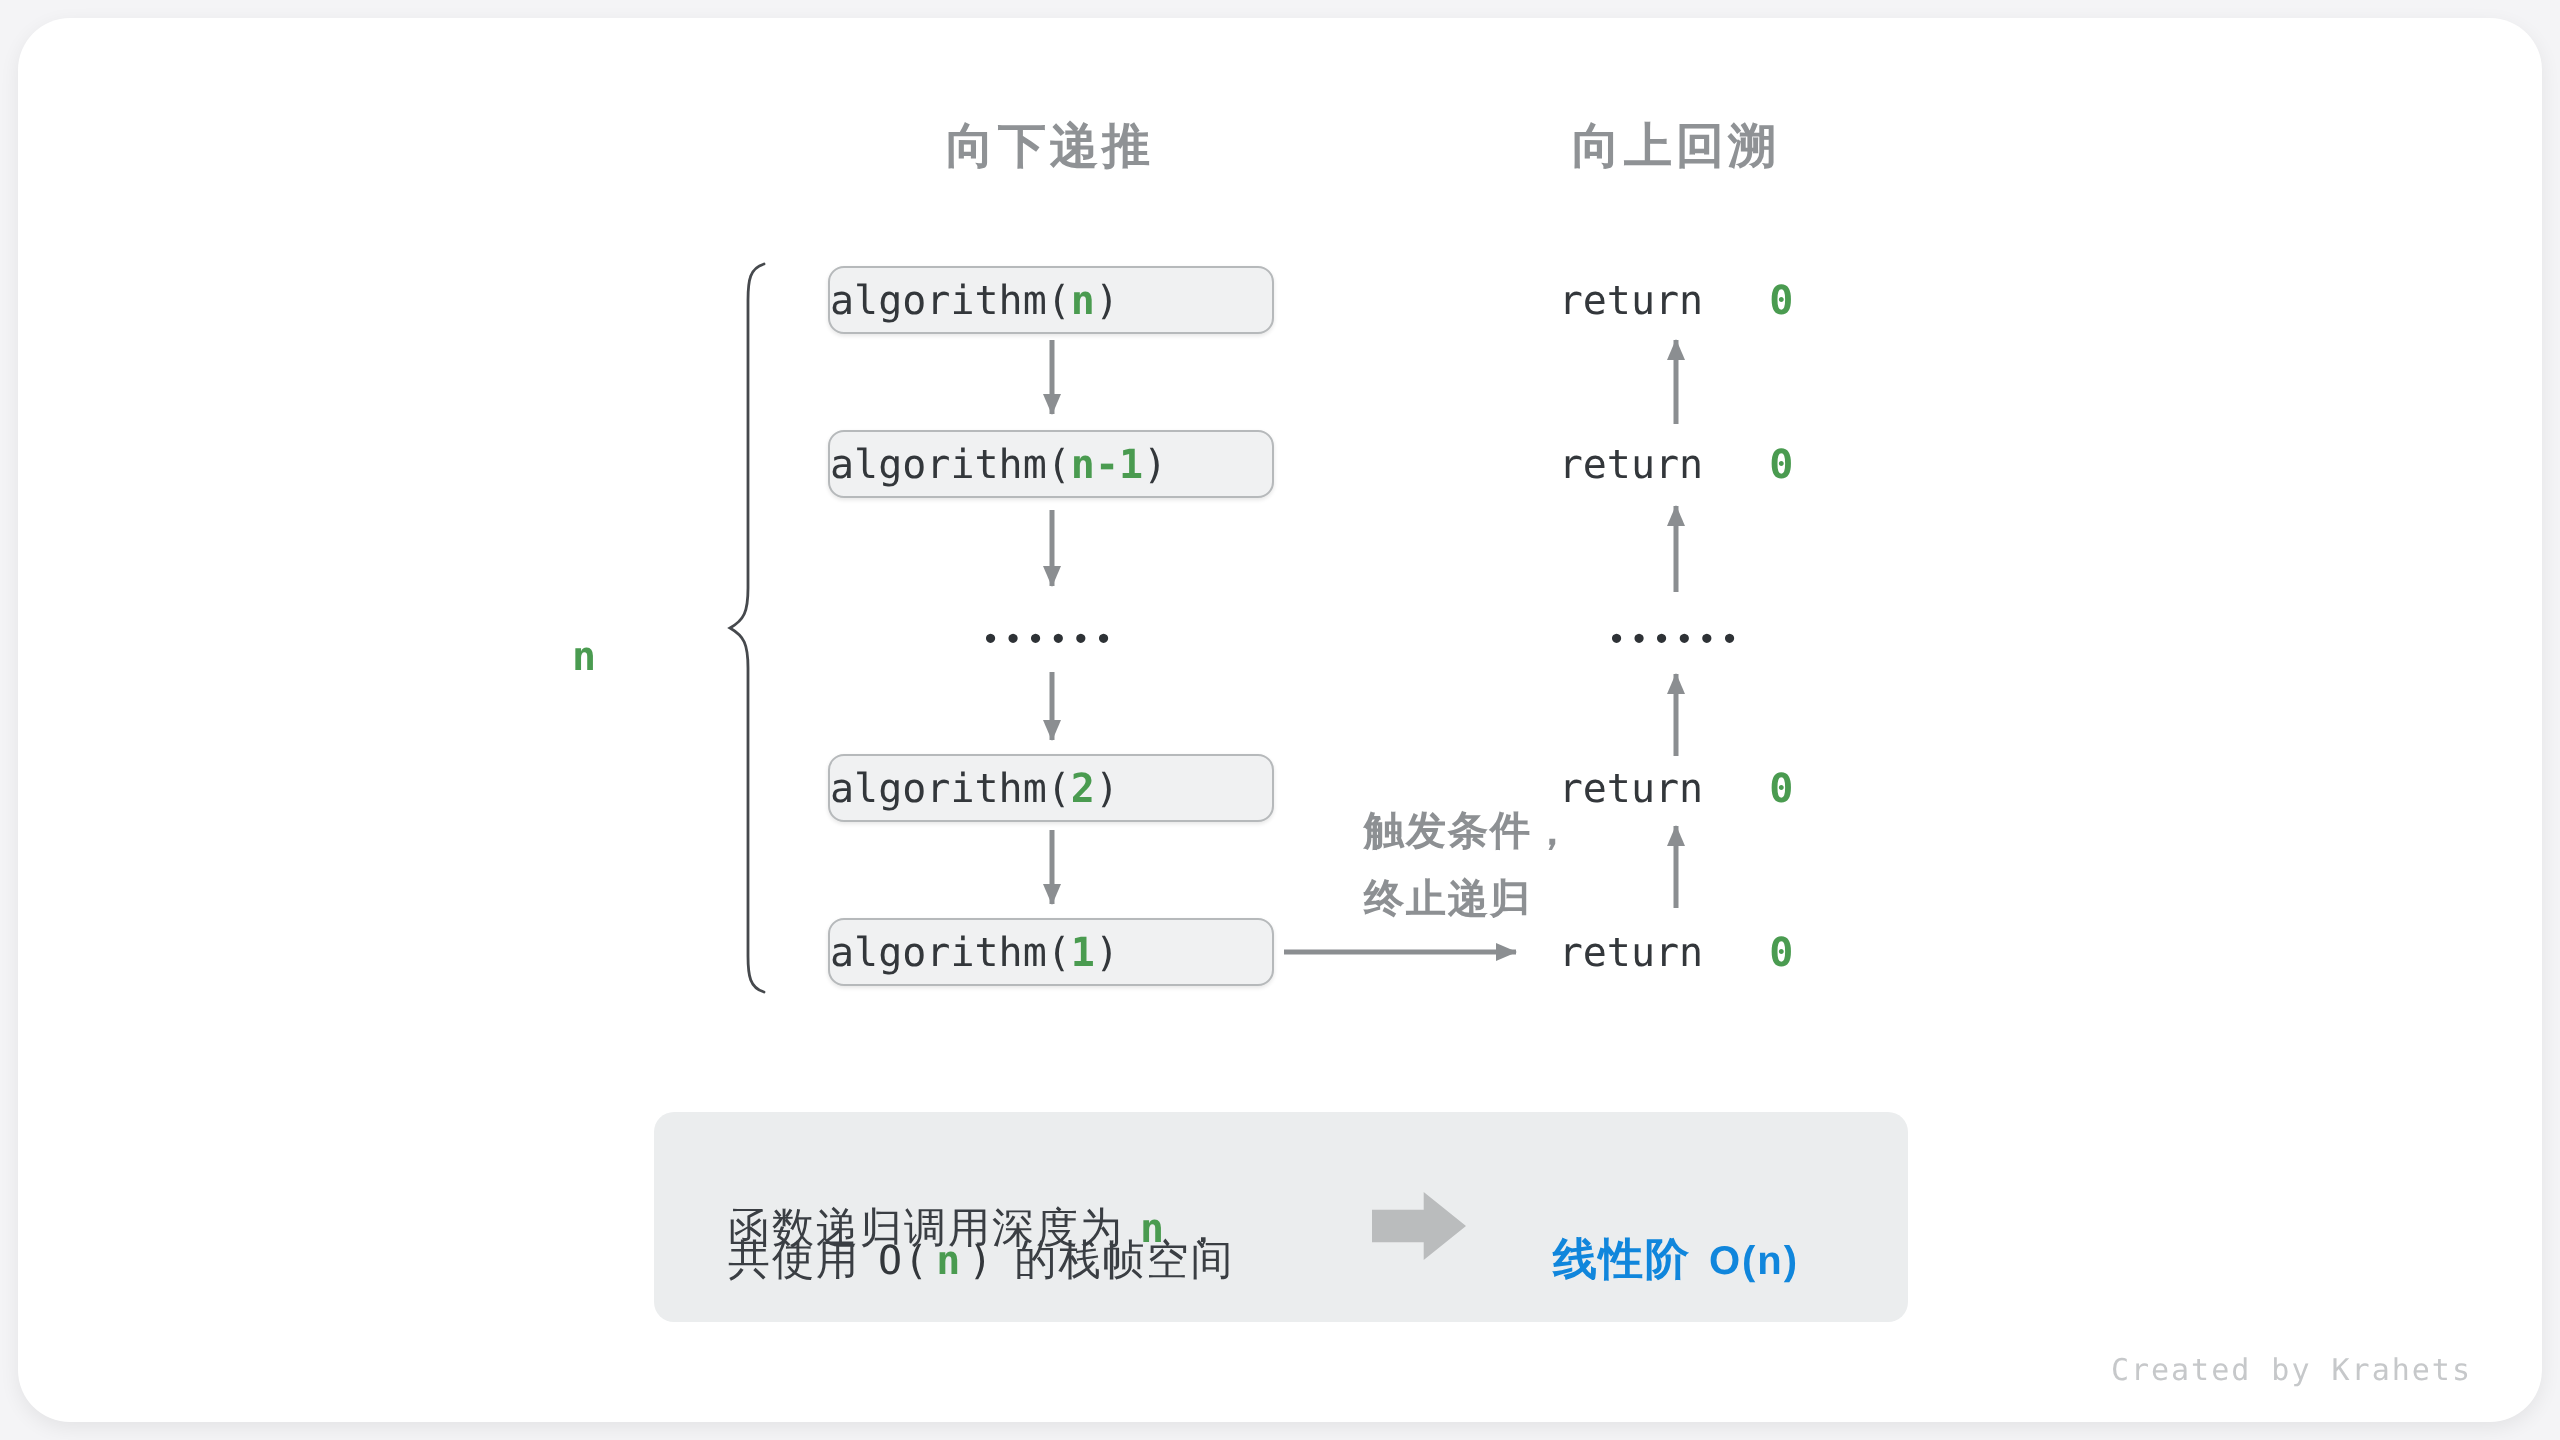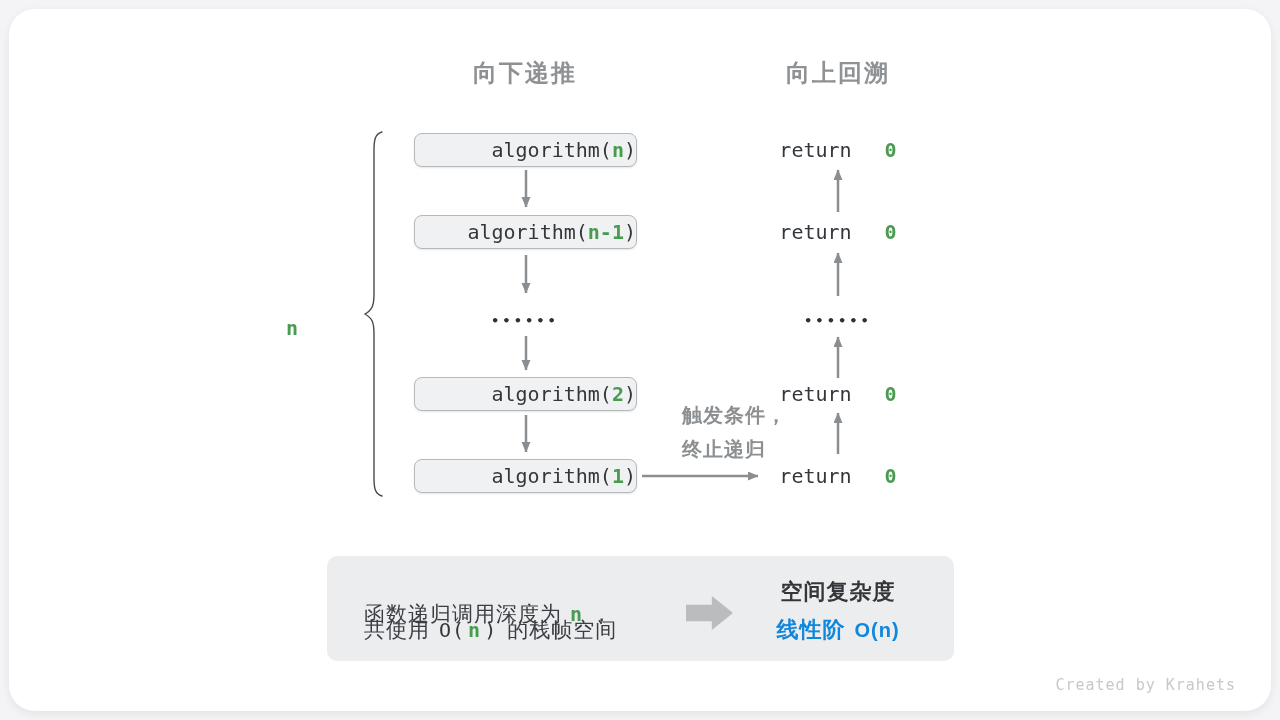--- a/index.html
+++ b/index.html
@@ -20,21 +20,21 @@
     position:absolute; top:57px; width:222px; text-align:center;
     font-size:24px; font-weight:700; letter-spacing:2px; color:#8f9295;
   }
   .head-down { left:414px; }
   .head-up   { left:727px; }
 
   .algo-box {
     position:absolute; left:414px; width:223px; height:34px;
     background:#f0f1f2; border:1.5px solid #b6b9bb; border-radius:8px;
     box-shadow:0 1px 2px rgba(0,0,0,.10);
-    display:flex; align-items:center; justify-content:flex-end;
+    display:flex; align-items:center; justify-content:flex-start;
     font-family:"DejaVu Sans Mono", monospace; font-size:20px; font-weight:500; color:#33373b;
     white-space:pre;
   }
   .box-1 { top:133px; } .box-2 { top:215px; } .box-3 { top:377px; } .box-4 { top:459px; }
   .green { color:#4a9b50; font-weight:700; }
 
   .ret-row {
     position:absolute; left:727px; width:222px; height:30px;
     display:flex; align-items:center; justify-content:center;
     font-family:"DejaVu Sans Mono", monospace; font-size:20px; font-weight:500; color:#33373b;gap:20px;
@@ -183,19 +183,18 @@
   <div class="sum-line sum-line-2">
     <span>共使用</span>
       <span class="mono sum-o">O(</span>
       <span class="green mono sum-o-var">n</span>
       <span class="mono sum-o" style="margin-left:0;">)</span>
       <span class="sum-after">的栈帧空间</span>
   </div>
 
   <div class="block-arrow"></div>
 
-  <div class="result-title">空间复杂度</div>
   <div class="result-value">
     <span>线性阶</span><span class="big-o">O(n)</span>
   </div>
 
   <div class="watermark">Created by Krahets</div>
 </div>
 
 </body></html>

